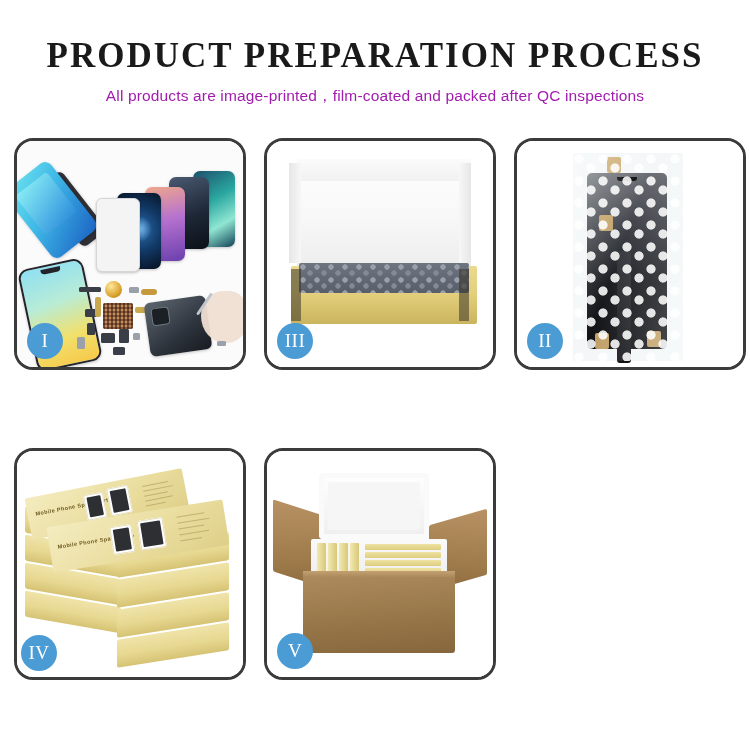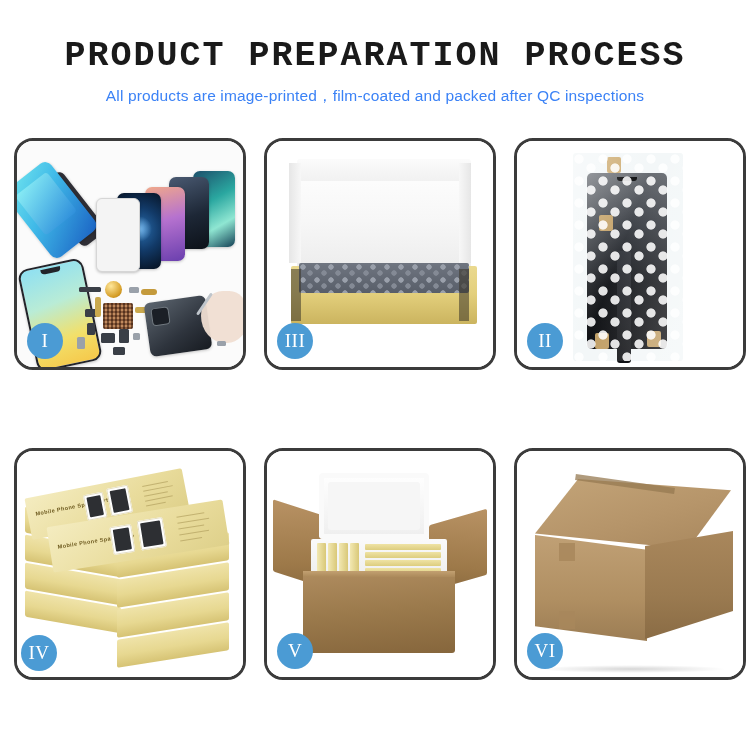--- a/index.html
+++ b/index.html
@@ -8,24 +8,24 @@
     font-family:"Liberation Sans", sans-serif;
     overflow:hidden;position:relative;
   }
   .page{width:750px;height:750px;position:relative;box-sizing:border-box;}
 
   
   .header{text-align:center;padding-top:38px;}
   .title{
     font-size:35px;font-weight:700;color:#1a1a1a;
     letter-spacing:2.0px;line-height:1.05;white-space:nowrap;
-    font-family:Liberation Mono, monospace;
+    font-family:Liberation Serif, serif;
   }
   .subtitle{
-    margin-top:11px;font-size:15.5px;color:#3b82f6;letter-spacing:.15px;
+    margin-top:11px;font-size:15.5px;color:#a21caf;letter-spacing:.15px;
     white-space:nowrap;font-weight:400;
   }
 
   
   .grid{
     position:absolute;left:14px;top:138px;
     width:722px;
     display:grid;
     grid-template-columns:repeat(3,232px);
     grid-template-rows:repeat(2,232px);
@@ -378,28 +378,15 @@
           <div class="ybox" style="left:54px;top:37px;width:76px;height:5px;"></div>
         </div>
 
         <div class="rimtop5"></div>
         <div class="carton5f"></div>
 
         <div class="badge">V</div>
       </div>
     </div>
 
-    <div class="panel">
-      <div class="stage">
-        <div class="p6bg"></div>
-        <div class="c6top"></div>
-        <div class="c6tape"></div>
-        <div class="c6front"></div>
-        <div class="c6side"></div>
-        <div class="c6seam" style="left:42px;top:92px;width:16px;height:18px;"></div>
-        <div class="c6seam" style="left:42px;top:160px;width:16px;height:18px;"></div>
-        <div class="shadowpad"></div>
-        <div class="badge">VI</div>
-      </div>
-    </div>
 
   </div>
 </div>
 
 </body></html>

